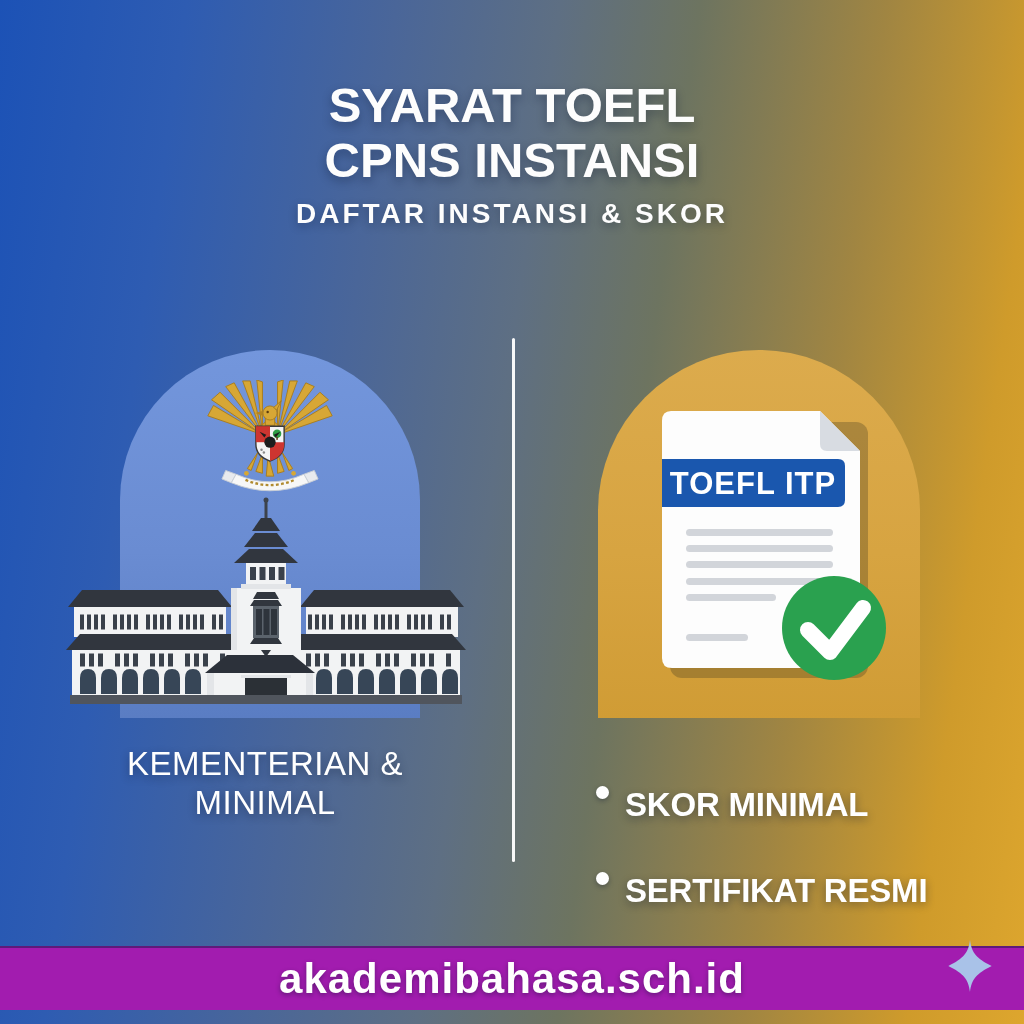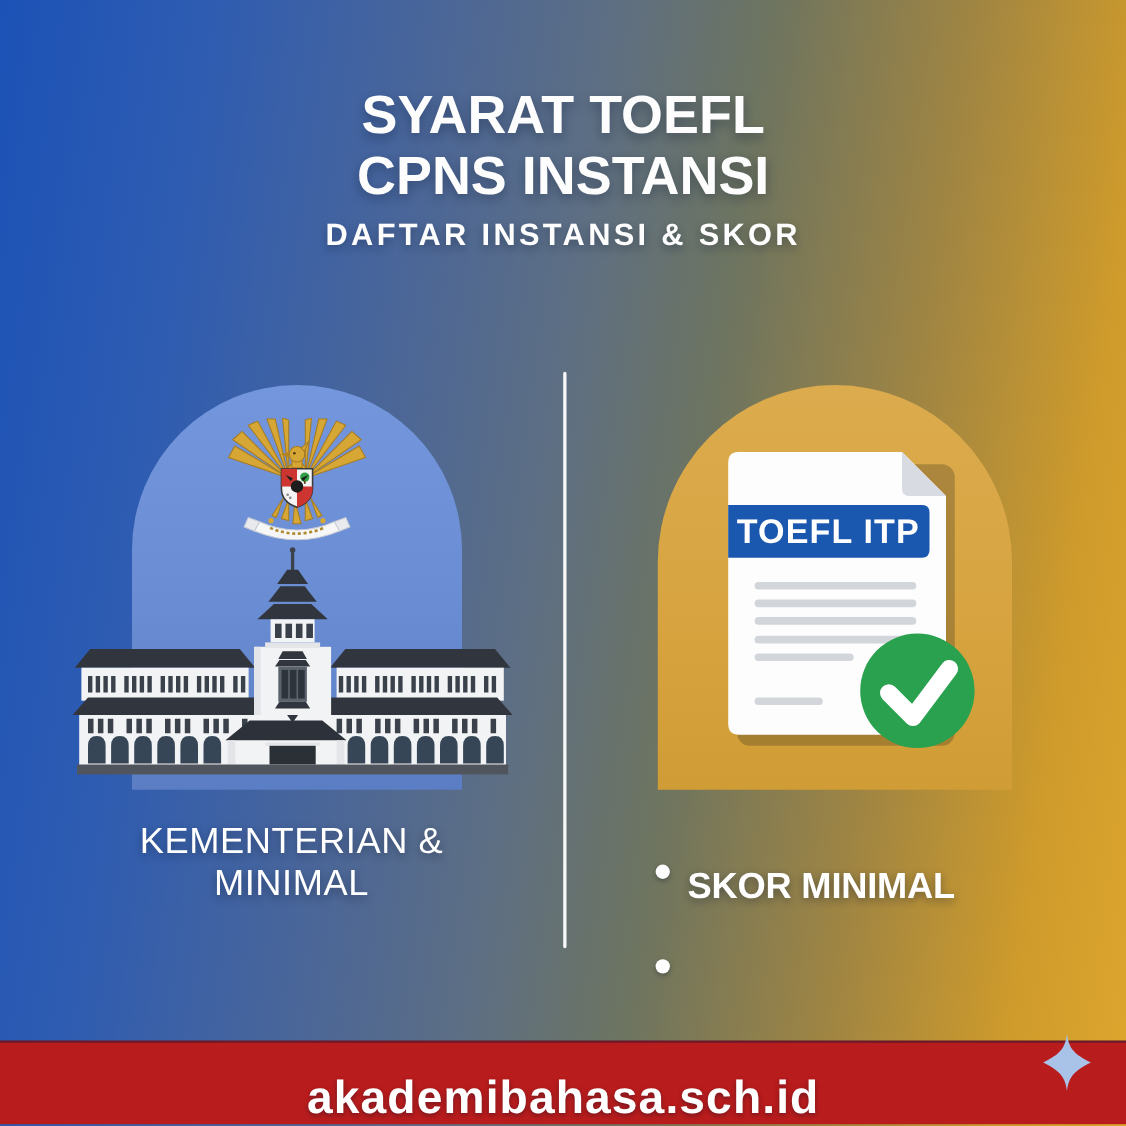--- a/index.html
+++ b/index.html
@@ -31,23 +31,23 @@
   .left-label{left:60px;top:744px;width:410px;text-align:center;color:#fff;z-index:5;
     font-size:33px;font-weight:400;line-height:39px;letter-spacing:.5px;
     text-shadow:0 3px 8px rgba(12,22,48,.4);}
   .bullet-list{left:596px;top:742px;z-index:5;}
   .bullet-row{display:flex;height:42px;margin-top:44px;}
   .bullet-dot{width:13px;height:13px;border-radius:50%;background:#fff;margin-right:16px;flex:0 0 auto;
     box-shadow:0 2px 5px rgba(12,22,48,.35);}
   .bullet-text{color:#fff;font-size:33px;font-weight:700;letter-spacing:-.2px;white-space:nowrap;
     text-shadow:0 3px 8px rgba(12,22,48,.4);}
   
-  .footer-bar{left:0;top:946px;width:1024px;height:76px;background:#b91c1c;z-index:6;
+  .footer-bar{left:0;top:946px;width:1024px;height:64px;background:#a21caf;z-index:6;
     border-top:2px solid rgba(10,25,60,.45);box-sizing:border-box;
-    display:flex;align-items:flex-end;justify-content:center;}
+    display:flex;align-items:center;justify-content:center;}
   .website{color:#fff;font-size:42px;font-weight:700;letter-spacing:1px;
     text-shadow:0 2px 5px rgba(8,18,40,.4);}
   .sparkle{left:948px;top:940px;z-index:7;}
 </style>
 </head>
 <body>
 
 <div class="abs title-block">
   <div class="title-line">SYARAT TOEFL</div>
   <div class="title-line">CPNS INSTANSI</div>
@@ -211,20 +211,21 @@
   <div>MINIMAL</div>
 </div>
 
 <div class="abs bullet-list">
   <div class="bullet-row">
     <span class="bullet-dot"></span>
     <span class="bullet-text">SKOR MINIMAL</span>
   </div>
   <div class="bullet-row">
     <span class="bullet-dot"></span>
+    <span class="bullet-text">SERTIFIKAT RESMI</span>
   </div>
   <div class="bullet-row">
     <span class="bullet-dot"></span>
   </div>
 </div>
 
 <div class="abs footer-bar">
   <div class="website">akademibahasa.sch.id</div>
 </div>
 

